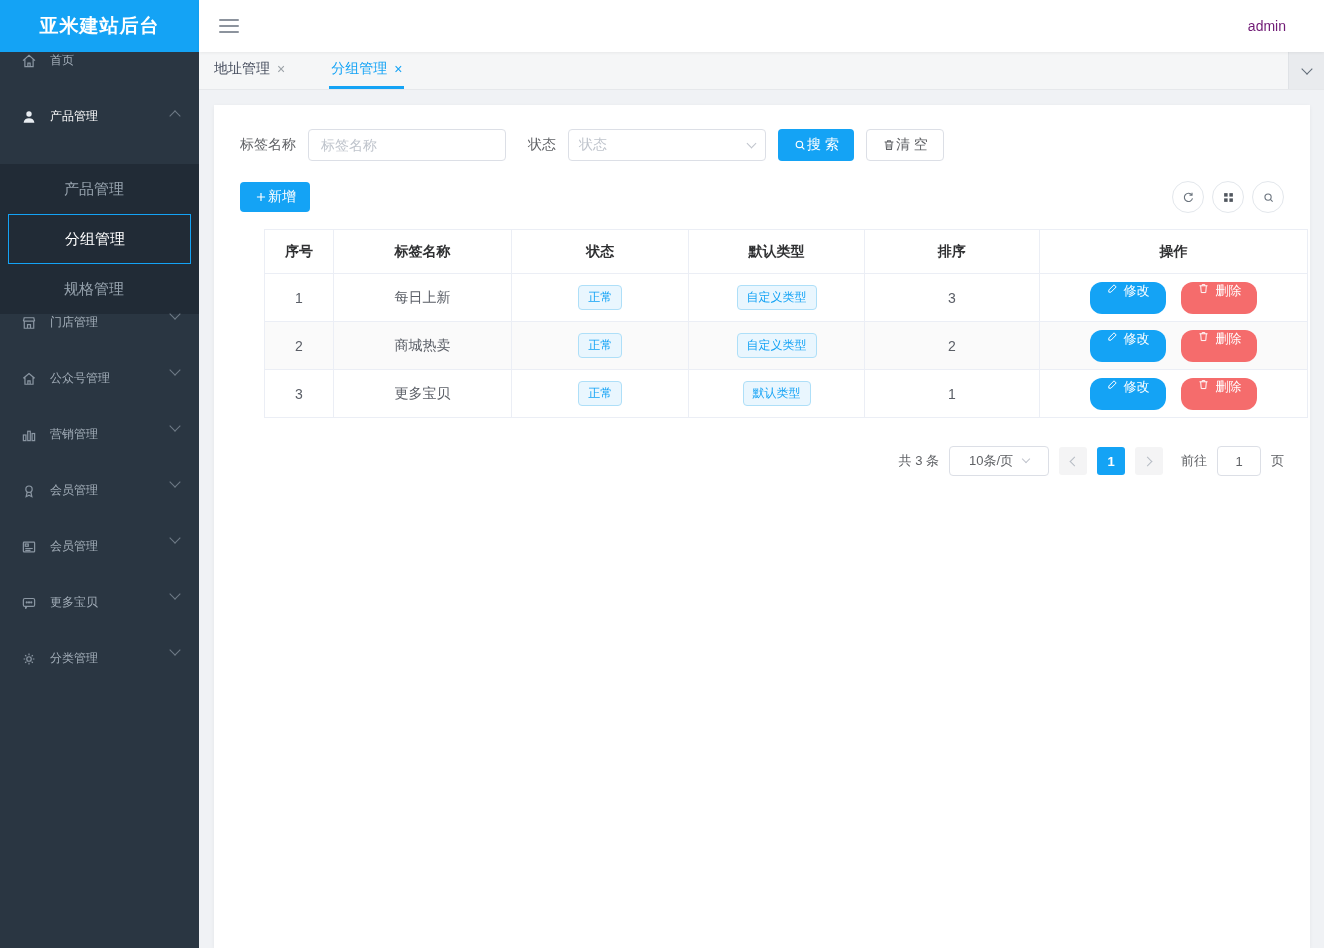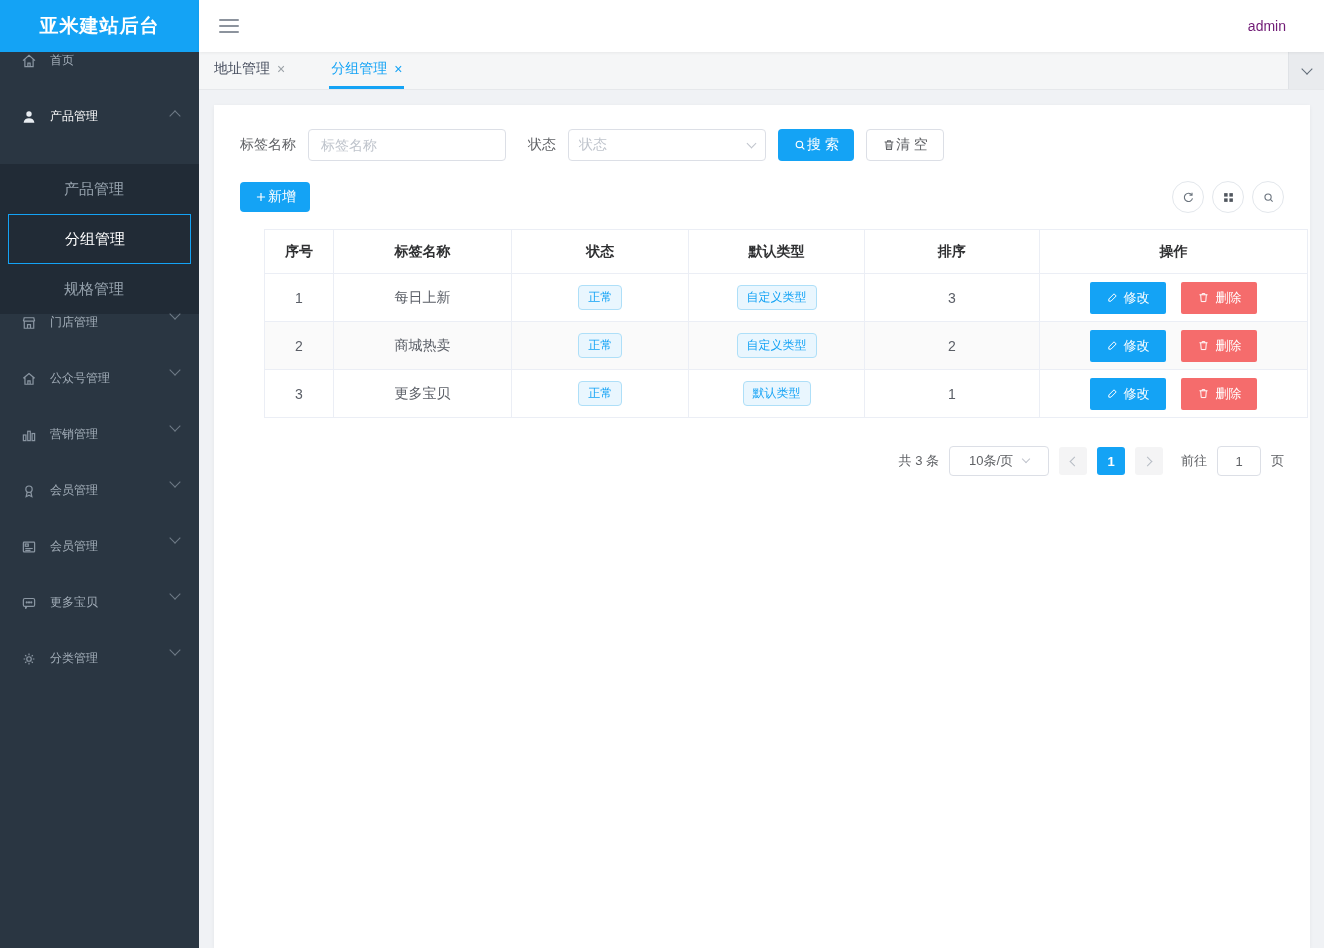--- a/index.html
+++ b/index.html
@@ -74,22 +74,22 @@
   .circle svg { width:15px; height:15px; }
 
   
   table { width:100%; border-collapse:collapse; margin-top:16px;margin-left:24px; }
   th,td { border:1px solid #ebeef5; text-align:center; }
   th { height:44px; font-size:14px; color:#303133; font-weight:bold; background:#fff; }
   td { height:48px; font-size:14px; color:#5a5e66; }
   tr.striped td { background:#fafafa; }
   .tag { display:inline-block; padding:4px 9px; font-size:12px; color:#14a3f5; background:#e9f6fe;
          border:1px solid #aedff8; border-radius:4px; line-height:1.2; }
-  .op-btn { height:32px; width:76px; border:none; border-radius:2px; color:#fff; font-size:13px;
-            display:inline-flex; align-items:center; justify-content:center; gap:5px; cursor:pointer; font-family:inherit; }
+  .op-btn { height:32px; width:76px; border:none; border-radius:12px; color:#fff; font-size:13px;
+            display:inline-flex; justify-content:center; gap:5px; cursor:pointer; font-family:inherit; }
   .op-edit { background:#14a3f5; margin-right:12px; }
   .op-del { background:#f56c6c; }
   .op-btn svg { width:13px; height:13px; }
 
   
   .pager { margin-top:28px; display:flex; align-items:center; justify-content:flex-end; gap:10px;
            font-size:13px; color:#606266; }
   .pg-size { width:100px; height:30px; border:1px solid #dcdfe6; border-radius:4px; display:flex;
              align-items:center; justify-content:center; gap:10px; cursor:pointer; color:#606266; }
   .pg-size .chev { width:6px; height:6px; border-color:#c0c4cc; }

